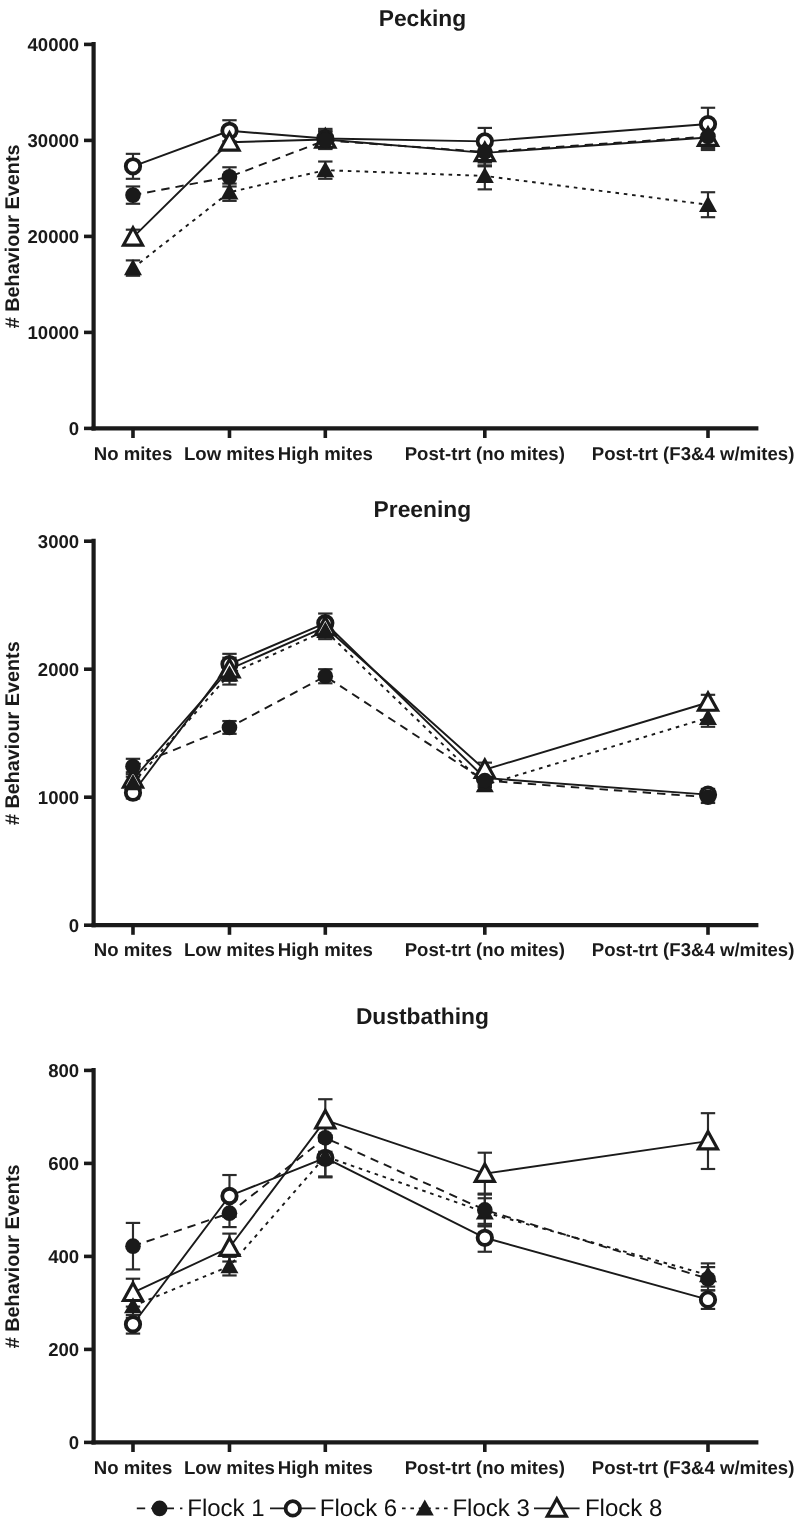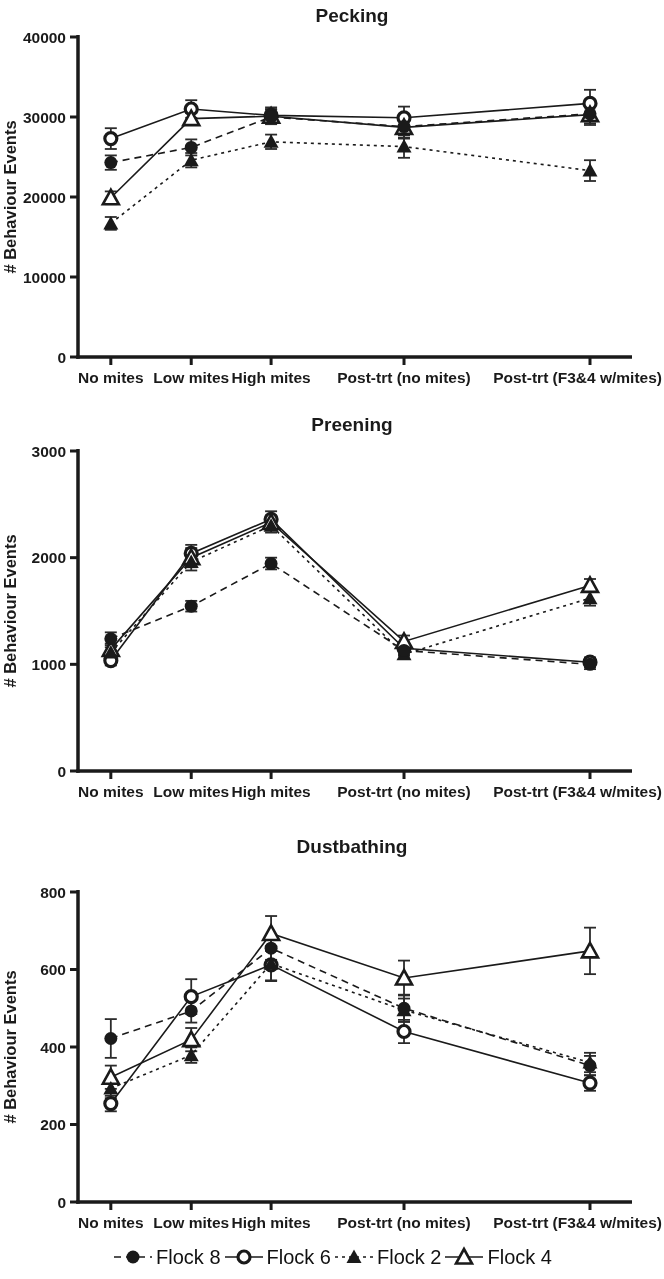--- a/index.html
+++ b/index.html
@@ -342,37 +342,37 @@
         <circle cx="271.091" cy="128.1875" r="6.5" fill="#1a1a1a"></circle>
         <circle cx="404.012" cy="188.25" r="6.5" fill="#1a1a1a"></circle>
         <circle cx="589.992" cy="245.6" r="6.5" fill="#1a1a1a"></circle>
       </svg></div>
   <div class="legend-row" id="legend">
       <span class="legend-item">
         <svg width="42" height="22" viewBox="0 0 42 22">
           <line x1="2" y1="11" x2="40" y2="11" stroke="#1a1a1a" stroke-width="1.6" stroke-dasharray="7,5"></line>
           <circle cx="21" cy="11" r="6.5" fill="#1a1a1a"></circle>
         </svg>
-        <span class="lbl">Flock 8</span>
+        <span class="lbl">Flock 1</span>
       </span>
       <span class="legend-item">
         <svg width="42" height="22" viewBox="0 0 42 22">
           <line x1="2" y1="11" x2="40" y2="11" stroke="#1a1a1a" stroke-width="1.6"></line>
           <circle cx="21" cy="11" r="6" fill="#fff" stroke="#1a1a1a" stroke-width="3.2"></circle>
         </svg>
         <span class="lbl">Flock 6</span>
       </span>
       <span class="legend-item">
         <svg width="42" height="22" viewBox="0 0 42 22">
           <line x1="2" y1="11" x2="40" y2="11" stroke="#1a1a1a" stroke-width="1.6" stroke-dasharray="3,4"></line>
           <polygon points="21,3.5 13.5,17 28.5,17" fill="#1a1a1a"></polygon>
         </svg>
-        <span class="lbl">Flock 2</span>
+        <span class="lbl">Flock 3</span>
       </span>
       <span class="legend-item">
         <svg width="42" height="22" viewBox="0 0 42 22">
           <line x1="2" y1="11" x2="40" y2="11" stroke="#1a1a1a" stroke-width="1.6"></line>
           <polygon points="21,3 13,17.5 29,17.5" fill="#fff" stroke="#1a1a1a" stroke-width="2.6"></polygon>
         </svg>
-        <span class="lbl">Flock 4</span>
+        <span class="lbl">Flock 8</span>
       </span>
     </div>
 </div>
 
 </body></html>

